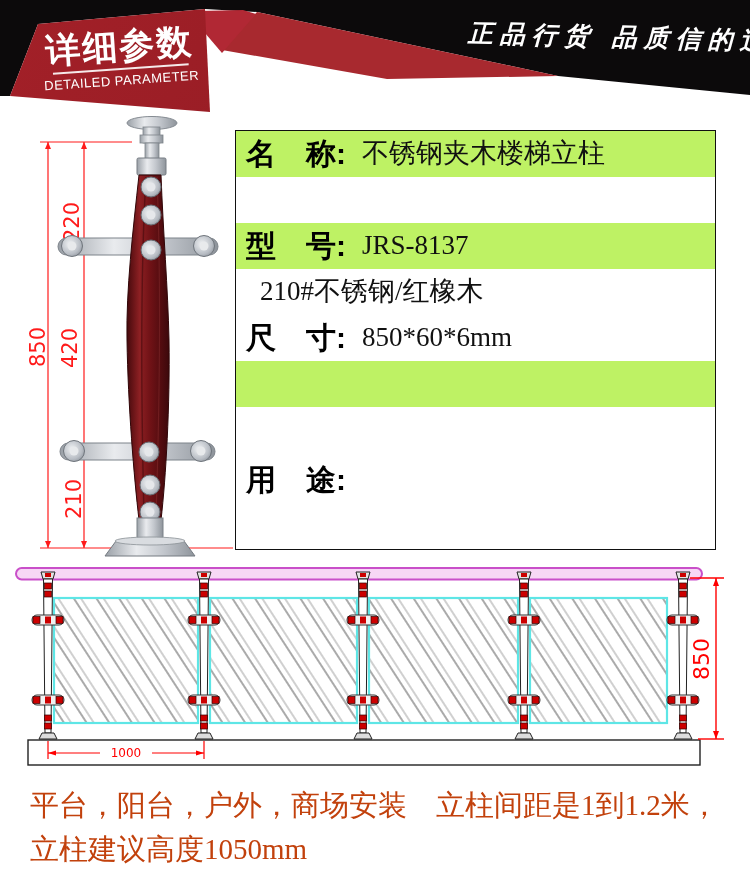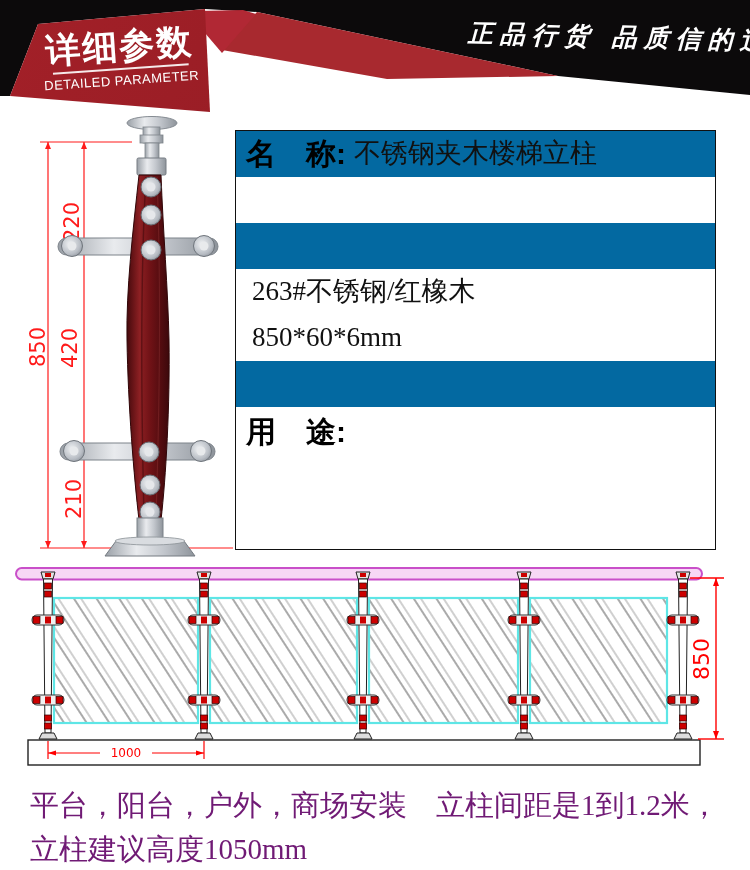--- a/index.html
+++ b/index.html
@@ -21,32 +21,32 @@
   .ribbon-cn{font-size:35px;font-weight:bold;letter-spacing:2px;line-height:40px;}
   .ribbon-rule{width:136px;height:2px;background:rgba(255,255,255,.9);margin:2px auto 3px auto;}
   .ribbon-en{font-size:13px;letter-spacing:.5px;}
   .slogan{position:absolute;left:468px;top:20px;width:270px;color:#fff;font-size:25px;font-weight:bold;
     font-family:"DejaVu Serif",cursive;font-style:italic;letter-spacing:7px;transform:rotate(1.5deg);white-space:nowrap;}
 
   
   .spec{position:absolute;left:235px;top:130px;width:481px;height:420px;border:1px solid #111;background:#fff;
     display:flex;flex-direction:column;box-sizing:border-box;}
   .spec .row{display:flex;align-items:center;padding-left:10px;height:46px;flex:0 0 auto;box-sizing:border-box;}
-  .spec .row.alt{background:#0369a1;}
-  .spec .row.last{flex:1 1 auto;align-items:flex-start;padding-top:5px;height:auto;}
+  .spec .row.alt{background:#bef264;}
+  .spec .row.last{flex:1 1 auto;align-items:center;padding-top:5px;height:auto;}
   .spec .k{font-weight:bold;font-size:30px;color:#000;width:102px;flex:0 0 auto;white-space:nowrap;}
-  .spec .v{font-family:"Liberation Serif","DejaVu Serif",serif;font-size:27px;color:#111;margin-left:6px;width:358px;line-height:1.6;}
+  .spec .v{font-family:"Liberation Serif","DejaVu Serif",serif;font-size:27px;color:#111;margin-left:14px;width:358px;line-height:1.6;}
 
   
   .photo-svg{position:absolute;left:0;top:105px;}
   .rail-svg{position:absolute;left:0;top:560px;}
   svg text{font-family:"DejaVu Sans","Liberation Sans",sans-serif;}
 
   
-  .footnote{position:absolute;left:30px;top:784px;width:706px;color:#701a75;
+  .footnote{position:absolute;left:30px;top:784px;width:706px;color:#c2410c;
     font-family:"Liberation Serif","DejaVu Serif",serif;font-size:29px;line-height:1.5;}
 </style>
 </head>
 <body>
 
 <div class="stage">
 
   <div class="banner">
     <div class="bk-black"></div>
     <div class="bk-wedge"></div>
@@ -167,25 +167,28 @@
   </svg>
 
   <div class="spec">
     <div class="row alt">
         <span class="k">名　称:</span>
         <span class="v">不锈钢夹木楼梯立柱</span>
       </div>
     <div class="row">
       </div>
     <div class="row alt">
+        <span class="k">型　号:</span>
+        <span class="v">JRS-8137</span>
       </div>
     <div class="row">
-        <span class="v">263#不锈钢/红橡木</span>
+        <span class="v">210#不锈钢/红橡木</span>
       </div>
     <div class="row">
+        <span class="k">尺　寸:</span>
         <span class="v">850*60*6mm</span>
       </div>
     <div class="row alt">
       </div>
     <div class="row last">
         <span class="k">用　途:</span>
       </div>
   </div>
 
   <svg class="rail-svg" width="750" height="215" viewBox="0 0 750 215">

